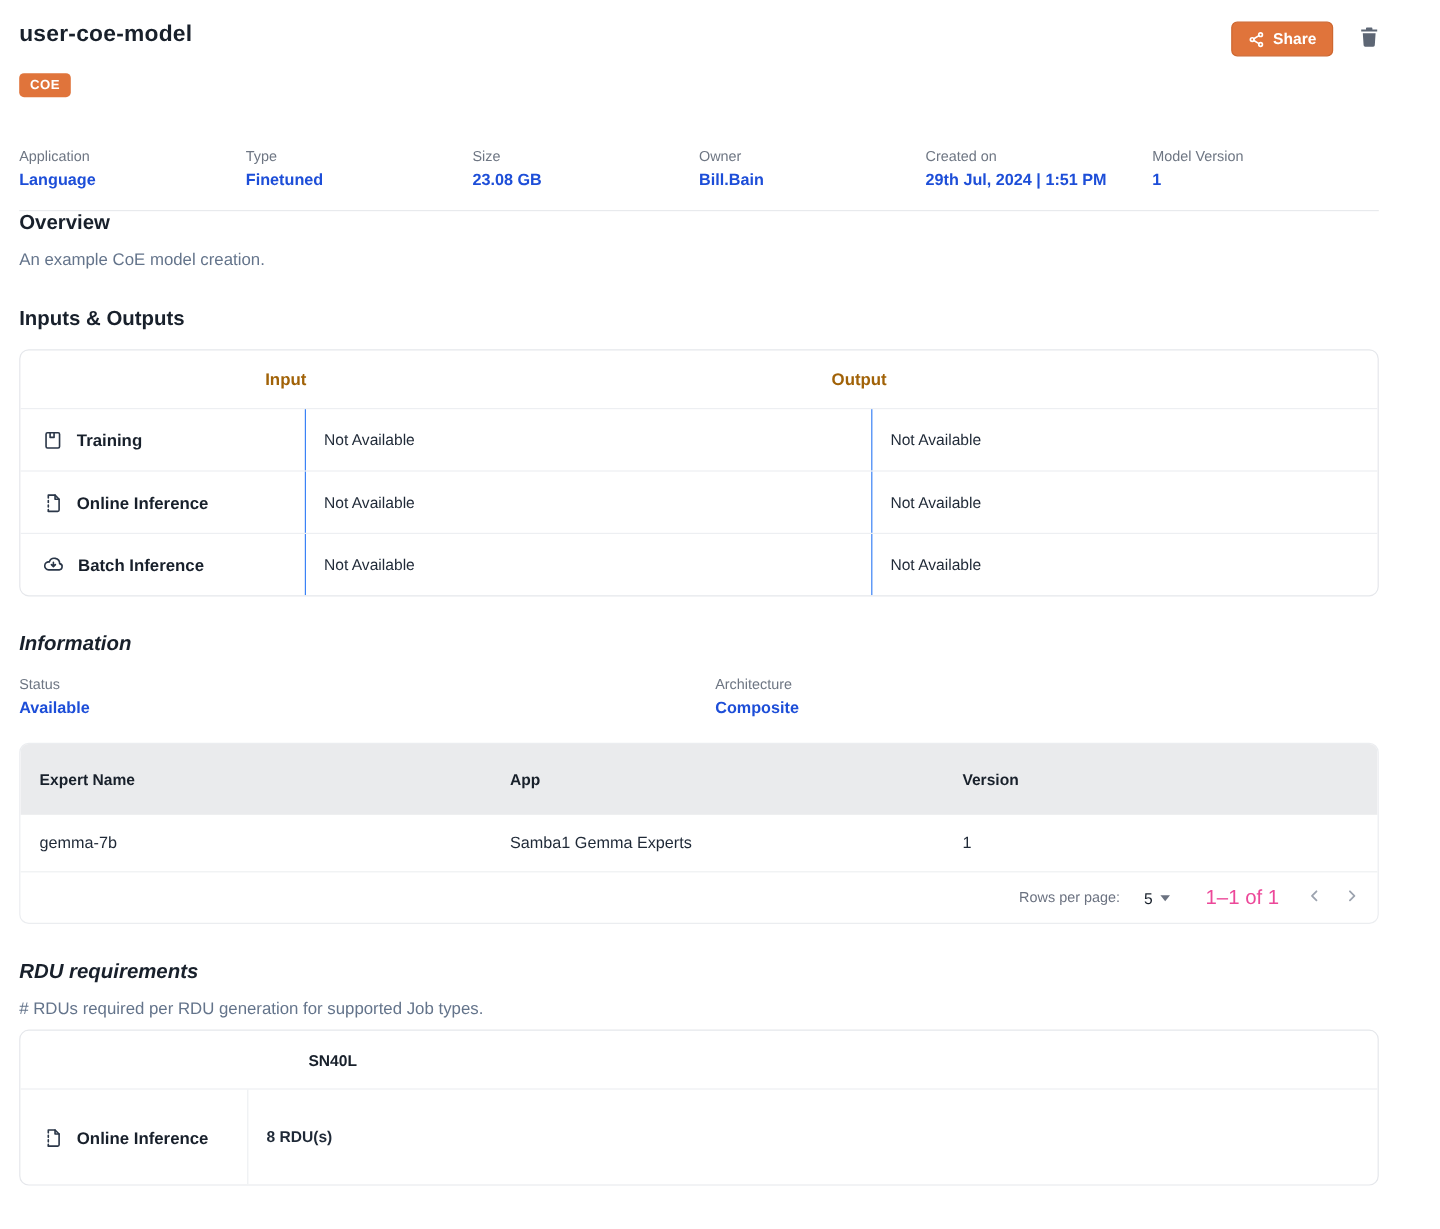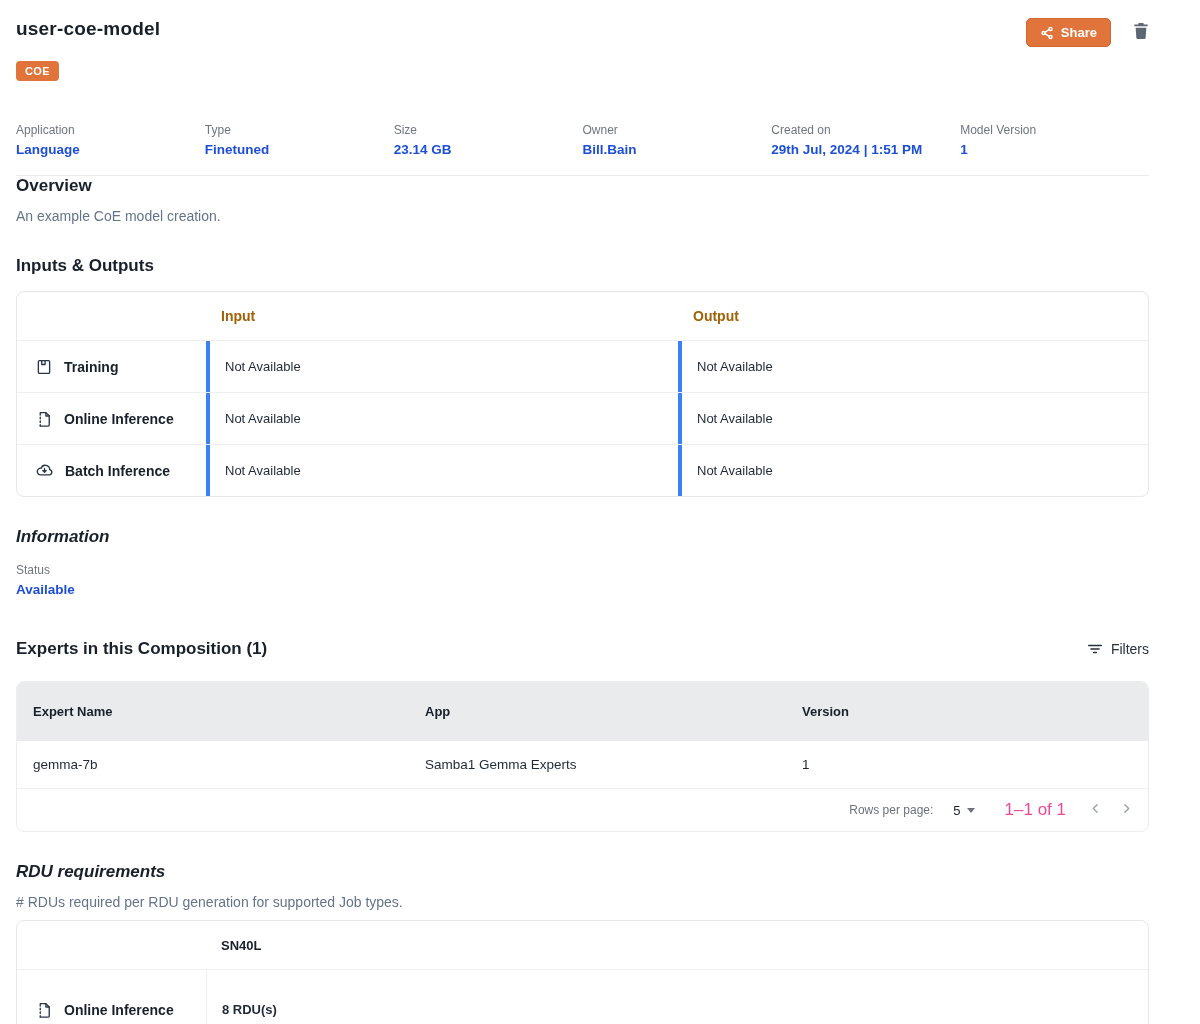--- a/index.html
+++ b/index.html
@@ -29,21 +29,21 @@
   .desc { font-size:14px; color:#64748b; margin-top:12px; }
 
   
   .card-table { border:1px solid #e5e7eb; border-radius:8px; overflow:hidden; }
   .io-grid { display:grid; grid-template-columns:189px 472px 1fr; align-items:stretch; }
   .io-head { height:48px; }
   .io-head .cell { font-size:14px; font-weight:700; color:#a16207; }
   .io-row { height:52px; border-top:1px solid #edeff2; }
   .cell { display:flex; align-items:center; padding-left:15px; font-size:13px; color:#1f2937; }
   .cell.first { padding-left:18px; gap:11px; }
-  .io-row .cell.val { border-left:4px solid #3b82f6; }
+  .io-row .cell.val { border-left:1px solid #3b82f6;margin-left:48px; }
   .row-label { font-size:14px; font-weight:700; color:#18202b; }
   .row-icon { color:#2a3648; display:flex; }
 
   
   .info-grid { margin-top:16px; display:grid; grid-template-columns:580px 1fr; }
 
   
   .experts-head-row { display:flex; justify-content:space-between; align-items:center; }
   .filters-btn { display:flex; align-items:center; gap:8px; background:none; border:none; cursor:pointer;
                  font-family:inherit; font-size:14px; font-weight:500; color:#26303e; }
@@ -57,21 +57,21 @@
   .rpp-label { font-size:12px; color:#6b7280; }
   .rpp-select { display:flex; align-items:center; gap:6px; margin-left:20px; background:none; border:none;
                 cursor:pointer; font-family:inherit; font-size:13px; color:#18202b; }
   .caret { width:0; height:0; border-left:4px solid transparent; border-right:4px solid transparent;
            border-top:5px solid #6b7280; }
   .range-text { margin-left:30px; font-size:17px; color:#ec4899; }
   .pager-btn { background:none; border:none; cursor:pointer; color:#9ca3af; display:flex; margin-left:22px; }
 
   
   .rdu-grid { display:grid; grid-template-columns:189px 1fr; }
-  .rdu-head { height:48px; }
+  .rdu-head { height:48px;gap:36px; }
   .rdu-head .cell { font-size:13px; font-weight:700; color:#18202b; }
   .rdu-row { height:80px; border-top:1px solid #edeff2; }
   .rdu-row .cell.val { border-left:1px solid #edeff2; font-weight:700; font-size:13px; }
 
   .mt-27 { } .mt-32 { margin-top:32px; } .mt-15 { margin-top:15px; }
   .mt-30 { margin-top:30px;font-style:italic; } .mt-42 { margin-top:42px; } .mt-10 { margin-top:10px; }
 </style>
 </head>
 <body>
 
@@ -111,21 +111,21 @@
     <div>
       <div class="field-label">Application</div>
       <div class="field-value">Language</div>
     </div>
     <div>
       <div class="field-label">Type</div>
       <div class="field-value">Finetuned</div>
     </div>
     <div>
       <div class="field-label">Size</div>
-      <div class="field-value">23.14 GB</div>
+      <div class="field-value">23.08 GB</div>
     </div>
     <div>
       <div class="field-label">Owner</div>
       <div class="field-value">Bill.Bain</div>
     </div>
     <div>
       <div class="field-label">Created on</div>
       <div class="field-value">29th Jul, 2024 | 1:51 PM</div>
     </div>
     <div>
@@ -193,36 +193,27 @@
     </div>
   </div>
 
   
   <div class="section-h mt-30">Information</div>
   <div class="info-grid">
     <div>
       <div class="field-label">Status</div>
       <div class="field-value">Available</div>
     </div>
-  </div>
-
-  
-  <div class="experts-head-row mt-42">
-    <div class="section-h">Experts in this Composition (1)</div>
-    <button class="filters-btn">
-      <span class="row-icon">
-        <svg width="16" height="14" viewBox="0 0 18 14" fill="none" stroke="#26303e" stroke-width="1.8" stroke-linecap="round">
-          <line x1="2" y1="3" x2="16" y2="3"></line>
-            <line x1="4.5" y1="7" x2="13.5" y2="7"></line>
-            <line x1="7.5" y1="11" x2="10.5" y2="11"></line>
-        </svg>
-      </span>
-      <span>Filters</span>
-    </button>
-  </div>
+    <div>
+      <div class="field-label">Architecture</div>
+      <div class="field-value">Composite</div>
+    </div>
+  </div>
+
+  
 
   <div class="experts-table">
     <div class="ex-grid ex-head">
       <div class="cell">Expert Name</div>
       <div class="cell">App</div>
       <div class="cell">Version</div>
     </div>
     <div class="ex-grid ex-row">
       <div class="cell">gemma-7b</div>
       <div class="cell">Samba1 Gemma Experts</div>

